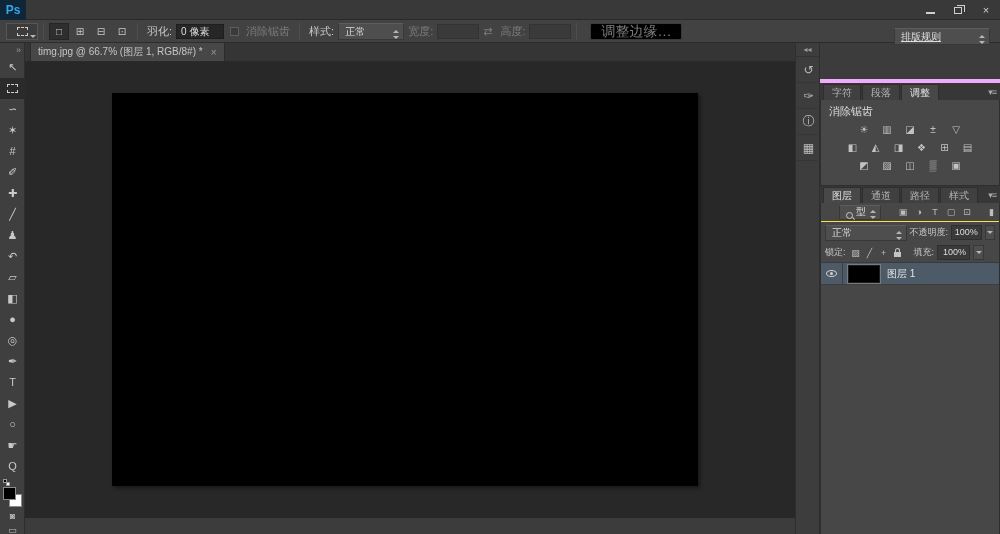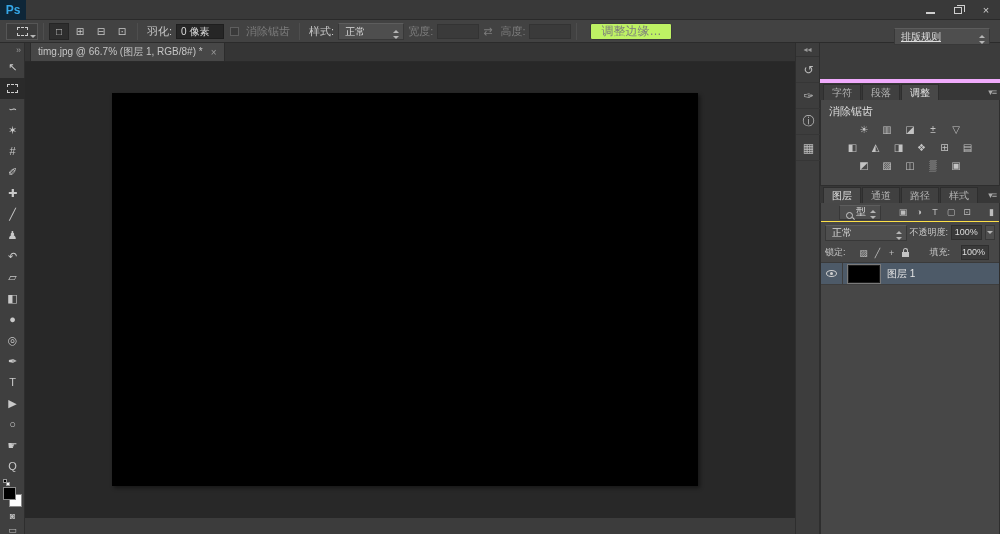--- a/index.html
+++ b/index.html
@@ -30,21 +30,21 @@
   .oblabel.dim{color:#7c7c7c;}
   .obinput{width:48px;height:15px;background:#262626;border:1px solid #1e1e1e;color:#ddd;font-size:10px;padding:0 4px;line-height:14px;}
   .obinput.dis{background:#3a3a3a;border-color:#333;width:42px;}
   .cb{width:9px;height:9px;border:1px solid #5e5e5e;background:#3a3a3a;display:inline-block;margin:0 3px 0 6px;}
   .combo{height:17px;background:#4e4e4e;border:1px solid #383838;border-top-color:#5d5d5d;display:flex;align-items:flex-end;padding:0 3px 0 6px;color:#ddd;font-size:10px;}
   .combo .ctext{flex:1;}
   .spin{width:7px;height:9px;position:relative;margin-left:4px;flex:none;}
   .spin::before{content:"";position:absolute;top:0;left:0;border-left:3px solid transparent;border-right:3px solid transparent;border-bottom:3px solid #b5b5b5;}
   .spin::after{content:"";position:absolute;bottom:0;left:0;border-left:3px solid transparent;border-right:3px solid transparent;border-top:3px solid #b5b5b5;}
   .swapicon{color:#7c7c7c;font-size:11px;margin:0 4px;}
-  #refinedge{height:17px;padding:0 10px;background:#bef264;border:1px solid #3a3a3a;border-radius:2px;color:#7c7c7c;font-size:12px;line-height:15px;margin-left:8px;}
+  #refinedge{height:17px;padding:0 10px;background:#000000;border:1px solid #3a3a3a;border-radius:2px;color:#7c7c7c;font-size:14px;line-height:15px;margin-left:8px;}
   #workspace{width:96px;margin:11px 10px 0 auto;text-decoration:underline;}
 
   
   #toolbar{position:absolute;left:0;top:43px;width:25px;height:491px;background:#3f3f3f;border-right:1px solid #2e2e2e;}
   #tbtop{height:14px;text-align:right;padding-right:3px;color:#9a9a9a;font-size:9px;line-height:14px;}
   .tool{width:25px;height:21px;display:flex;align-items:center;justify-content:center;color:#c9c9c9;}
   .tool.active{background:#2a2a2a;}
   .tglyph{font-size:11px;line-height:11px;}
   #swatches{position:relative;width:25px;height:30px;margin-top:2px;}
   #fg{position:absolute;left:3px;top:8px;width:13px;height:13px;border:1px solid #8a8a8a;z-index:2;}
@@ -90,21 +90,21 @@
   .zoomico{width:7px;height:7px;border:1px solid #c9c9c9;border-radius:50%;position:relative;margin-right:3px;flex:none;}
   .zoomico::after{content:"";position:absolute;left:5px;top:5px;width:3px;height:1px;background:#c9c9c9;transform:rotate(45deg);}
   .filtico{width:16px;height:14px;display:flex;align-items:center;justify-content:center;color:#bdbdbd;font-size:9px;}
   #filttoggle{margin-left:auto;color:#bdbdbd;font-size:9px;}
   #blendrow{height:21px;display:flex;align-items:center;padding:0 4px;gap:3px;}
   #blendcombo{width:88px;height:16px;}
   .vlabel{font-size:9px;color:#c8c8c8;white-space:nowrap;}
   .vbox{width:33px;height:15px;background:#3a3a3a;border:1px solid #2f2f2f;color:#ddd;font-size:9px;line-height:13px;text-align:right;padding-right:3px;}
   .dbtn{width:11px;height:15px;background:#4e4e4e;border:1px solid #383838;display:flex;align-items:center;justify-content:center;}
   .dbtn::after{content:"";border-left:3px solid transparent;border-right:3px solid transparent;border-top:3px solid #b5b5b5;}
-  #lockrow{height:20px;display:flex;align-items:center;padding:0 4px;gap:11px;border-bottom:1px solid #3a3a3a;}
+  #lockrow{height:20px;display:flex;align-items:center;padding:0 4px;gap:3px;border-bottom:1px solid #3a3a3a;}
   .lockico{width:14px;height:14px;display:flex;align-items:center;justify-content:center;color:#bdbdbd;font-size:9px;}
   #layerlist{display:flex;flex-direction:column;}
   .layerrow{height:22px;display:flex;align-items:center;border-bottom:1px solid #3e3e3e;}
   .layerrow.selected{background:#4d5a68;}
   .eyecell{width:22px;display:flex;align-items:center;justify-content:center;border-right:1px solid #3e3e3e;align-self:stretch;}
   .eye{width:11px;height:7px;border:1px solid #cfcfcf;border-radius:50%;position:relative;}
   .eye::after{content:"";position:absolute;left:3px;top:1px;width:3px;height:3px;border-radius:50%;background:#cfcfcf;}
   .thumb{width:32px;height:18px;margin-left:5px;border:1px solid #1d1d1d;outline:1px solid #7a7a7a;flex:none;}
   .thumb.black{background:#000;}
   .thumb.photo{background:radial-gradient(circle at 50% 58%, #cdd9ea 0 2px, rgba(205,217,234,.55) 3px, transparent 5px),linear-gradient(180deg,#6f9ed6,#2f5c9e);}

